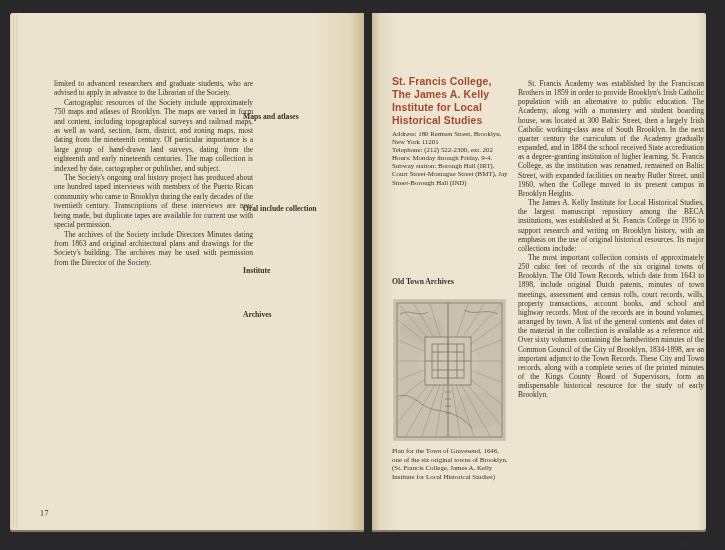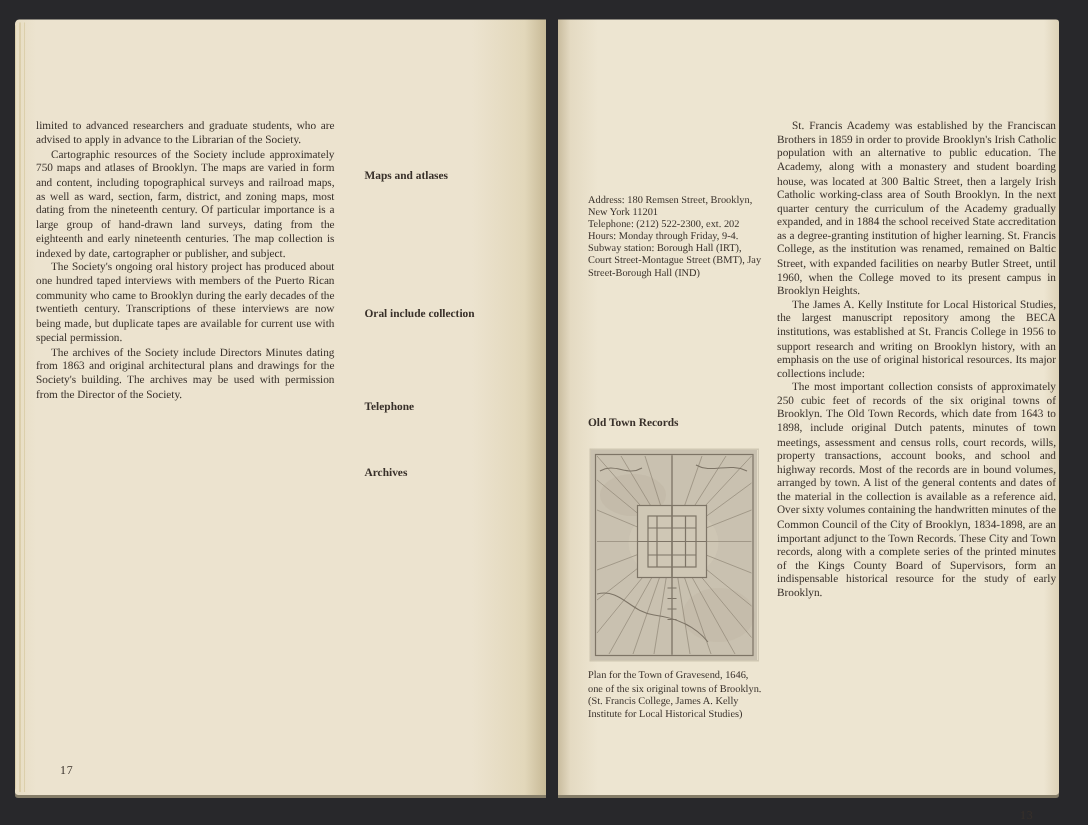--- a/index.html
+++ b/index.html
@@ -27,21 +27,21 @@
     background:repeating-linear-gradient(to right,#d9cba4 0 1px,#e9dfc6 1px 3px);
     opacity:.8;border-radius:3px 0 0 3px;
   }
   .body-col{
     position:absolute;text-align:justify;
     font-size:7.5px;line-height:9.4px;
   }
   .body-col p{margin:0;text-indent:10px;}
   .body-col p.no-indent{text-indent:0;}
   .body-col p.spaced{margin-top:9px;}
-  .left-col-text{left:14px;top:66px;width:199px;}
+  .left-col-text{left:44px;top:66px;width:199px;}
   .right-col-text{left:146px;top:66px;width:186px;line-height:9.15px;}
   .margin-label{
     position:absolute;left:233px;width:110px;
     font-weight:bold;font-size:7.6px;line-height:9px;font-family:Liberation Serif, serif;
   }
   .page-num{position:absolute;font-size:8px;letter-spacing:.5px;}
   .pn-left{left:30px;top:496px;}
   .pn-right{left:308px;top:526px;}
   .article-title{
     position:absolute;left:20px;top:62px;width:120px;
@@ -76,37 +76,43 @@
 
   <div class="body-col left-col-text">
     <p class="no-indent">limited to advanced researchers and graduate students, who are advised to apply in advance to the Librarian of the Society.</p>
     <p>Cartographic resources of the Society include approximately 750 maps and atlases of Brooklyn. The maps are varied in form and content, including topographical surveys and railroad maps, as well as ward, section, farm, district, and zoning maps, most dating from the nineteenth century. Of particular importance is a large group of hand-drawn land surveys, dating from the eighteenth and early nineteenth centuries. The map collection is indexed by date, cartographer or publisher, and subject.</p>
     <p>The Society's ongoing oral history project has produced about one hundred taped interviews with members of the Puerto Rican community who came to Brooklyn during the early decades of the twentieth century. Transcriptions of these interviews are now being made, but duplicate tapes are available for current use with special permission.</p>
     <p>The archives of the Society include Directors Minutes dating from 1863 and original architectural plans and drawings for the Society's building. The archives may be used with permission from the Director of the Society.</p>
   </div>
 
   <div class="margin-label" style="top:99px">Maps and atlases</div>
   <div class="margin-label" style="top:191px">Oral include collection</div>
-  <div class="margin-label" style="top:253px">Telephone</div>
+  <div class="margin-label" style="top:253px">Institute</div>
   <div class="margin-label" style="top:297px">Archives</div>
 
   <div class="page-num pn-left">17</div>
 </div>
 
 <div class="page page-right">
 
+  <div class="article-title">
+    <div>St. Francis College,</div>
+    <div>The James A. Kelly</div>
+    <div>Institute for Local</div>
+    <div>Historical Studies</div>
+  </div>
 
   <div class="contact-info">
     <div>Address: 180 Remsen Street, Brooklyn, New York 11201</div>
     <div>Telephone: (212) 522-2300, ext. 202</div>
     <div>Hours: Monday through Friday, 9-4.</div>
     <div>Subway station: Borough Hall (IRT), Court Street-Montague Street (BMT), Jay Street-Borough Hall (IND)</div>
   </div>
 
-  <div class="sidebar-label">Old Town Records</div>
+  <div class="sidebar-label">Old Town Archives</div>
 
   <div class="figure">
     <svg width="111" height="140" viewBox="0 0 111 140" xmlns="http://www.w3.org/2000/svg">
       <rect x="0" y="0" width="111" height="140" fill="#c9c1b0"></rect>
       <ellipse cx="28" cy="30" rx="22" ry="14" fill="#bfb6a3" opacity=".5"></ellipse>
       <ellipse cx="85" cy="110" rx="24" ry="18" fill="#c1b8a5" opacity=".5"></ellipse>
       <ellipse cx="55" cy="62" rx="30" ry="24" fill="#d2cab8" opacity=".6"></ellipse>
       <g stroke="#8b8272" stroke-width="0.5" opacity="0.85">
         <line x1="54" y1="61" x2="4" y2="4"></line>
         <line x1="54" y1="61" x2="20" y2="4"></line>

